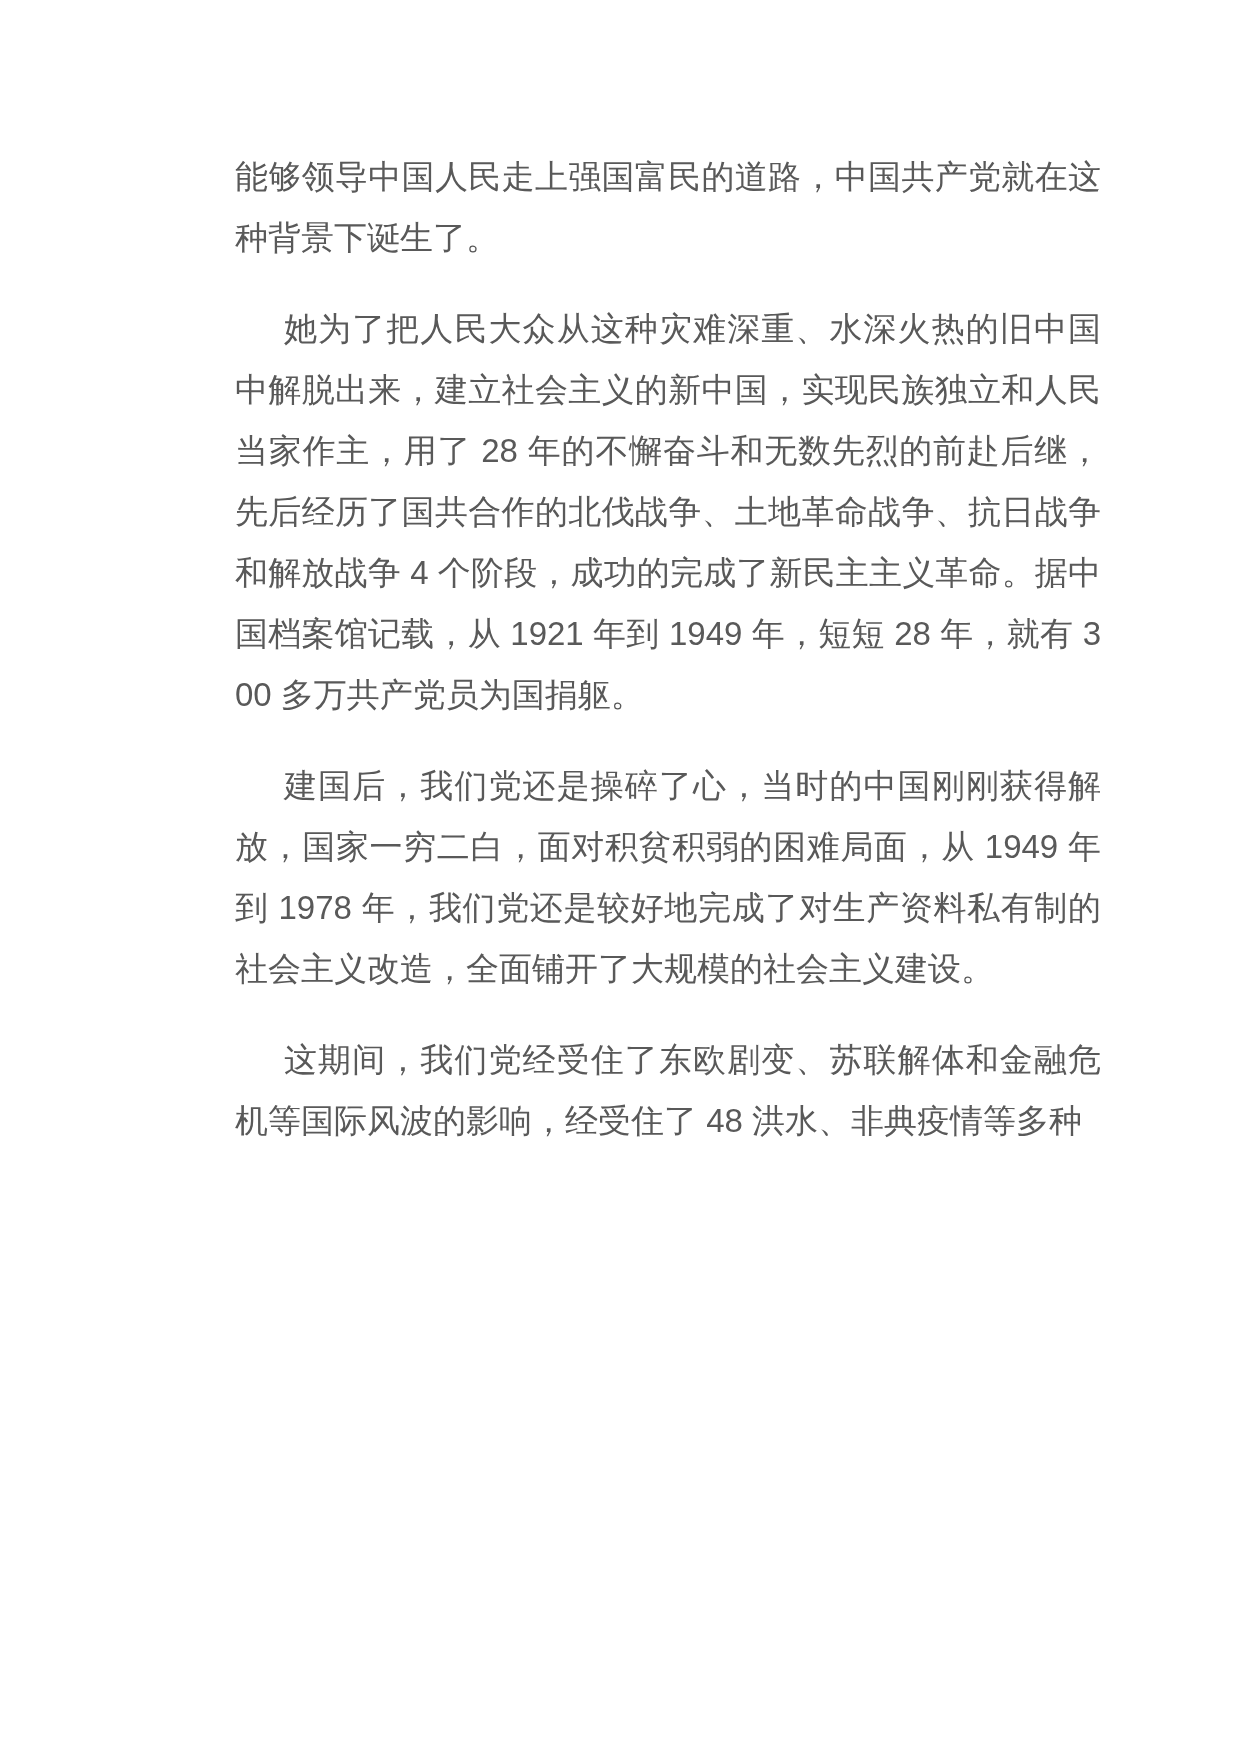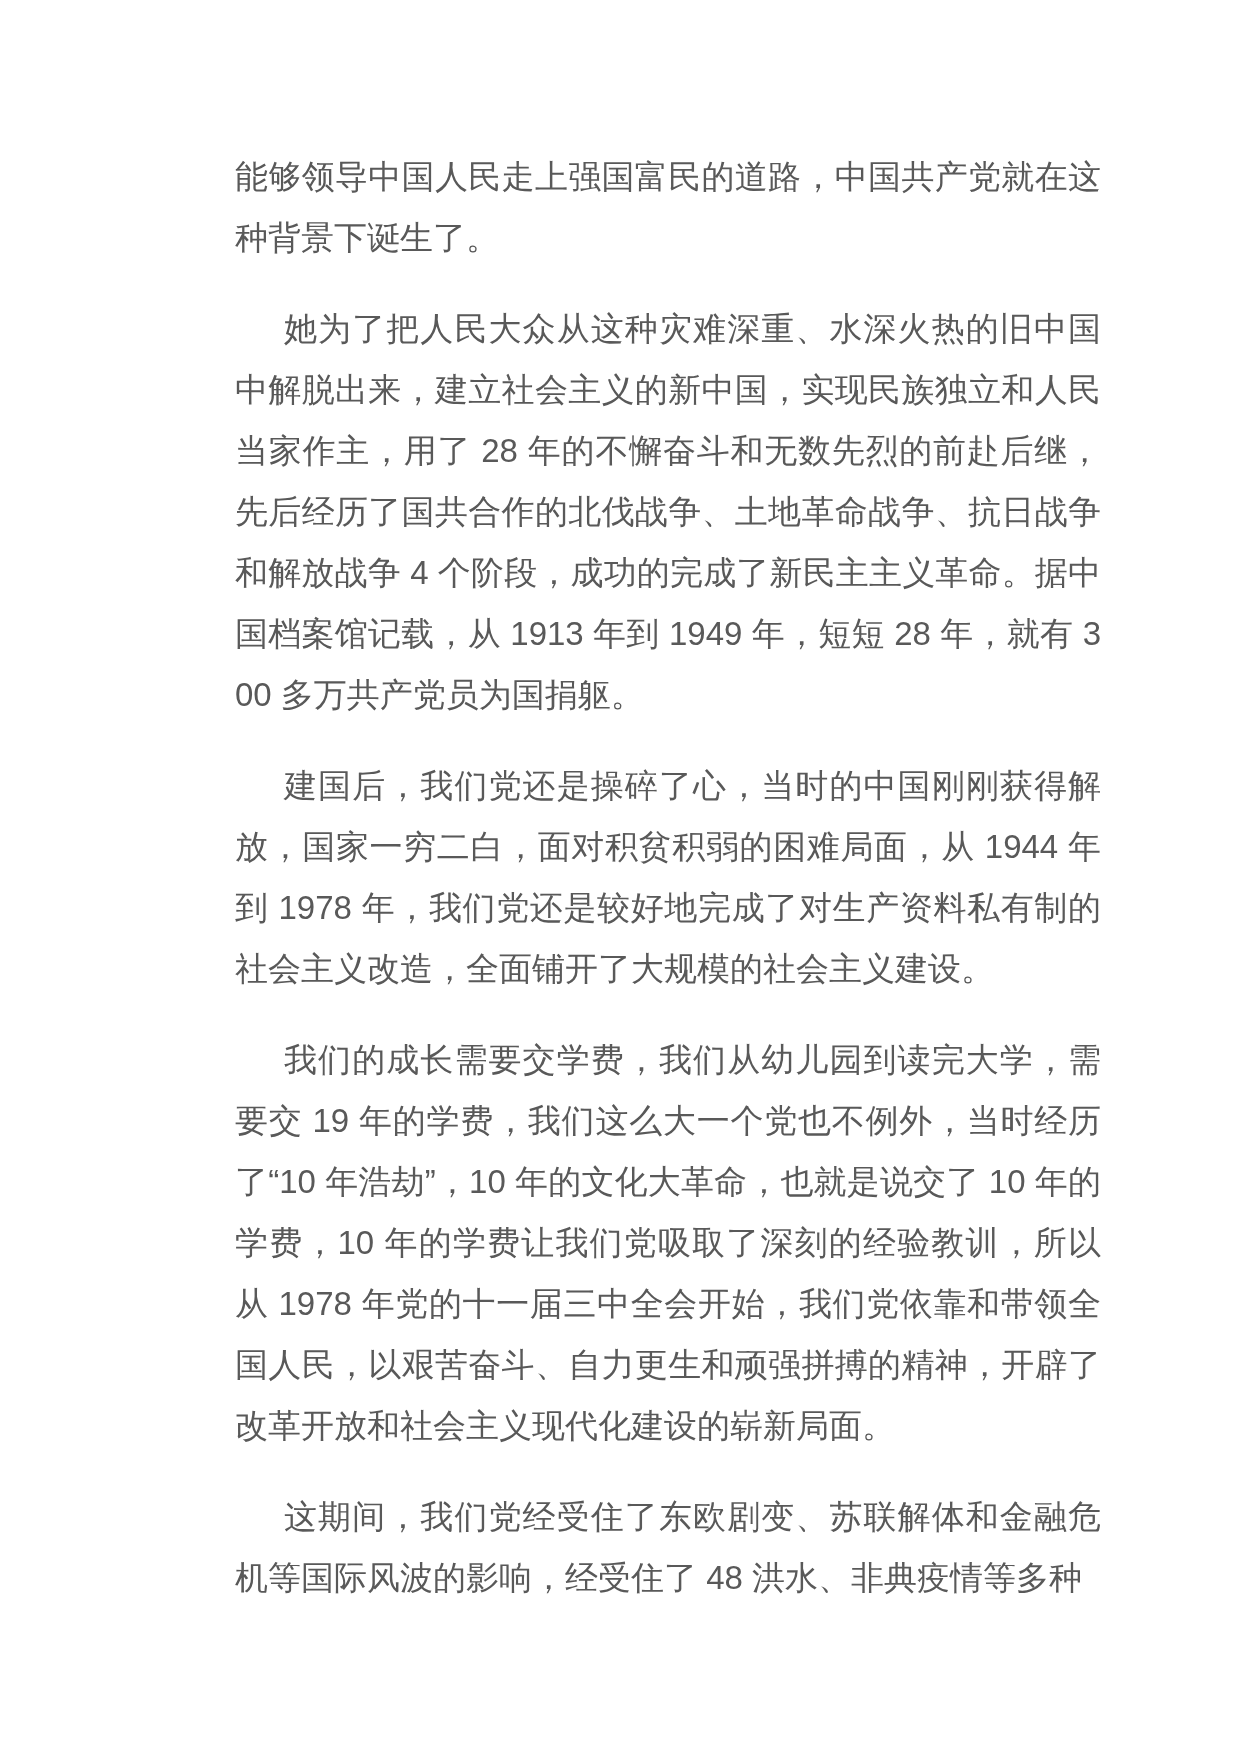--- a/index.html
+++ b/index.html
@@ -32,17 +32,16 @@
   }
   .para.indent {
     text-indent: 49px;
   }
 </style>
 </head>
 <body>
 
 <div class="page">
   <p class="para">能够领导中国人民走上强国富民的道路，中国共产党就在这种背景下诞生了。</p>
-  <p class="para indent">她为了把人民大众从这种灾难深重、水深火热的旧中国中解脱出来，建立社会主义的新中国，实现民族独立和人民当家作主，用了 28 年的不懈奋斗和无数先烈的前赴后继，先后经历了国共合作的北伐战争、土地革命战争、抗日战争和解放战争 4 个阶段，成功的完成了新民主主义革命。据中国档案馆记载，从 1913 年到 1949 年，短短 28 年，就有 300 多万共产党员为国捐躯。</p>
-  <p class="para indent">建国后，我们党还是操碎了心，当时的中国刚刚获得解放，国家一穷二白，面对积贫积弱的困难局面，从 1944 年到 1978 年，我们党还是较好地完成了对生产资料私有制的社会主义改造，全面铺开了大规模的社会主义建设。</p>
-  <p class="para indent">我们的成长需要交学费，我们从幼儿园到读完大学，需要交 19 年的学费，我们这么大一个党也不例外，当时经历了“10 年浩劫”，10 年的文化大革命，也就是说交了 10 年的学费，10 年的学费让我们党吸取了深刻的经验教训，所以从 1978 年党的十一届三中全会开始，我们党依靠和带领全国人民，以艰苦奋斗、自力更生和顽强拼搏的精神，开辟了改革开放和社会主义现代化建设的崭新局面。</p>
+  <p class="para indent">她为了把人民大众从这种灾难深重、水深火热的旧中国中解脱出来，建立社会主义的新中国，实现民族独立和人民当家作主，用了 28 年的不懈奋斗和无数先烈的前赴后继，先后经历了国共合作的北伐战争、土地革命战争、抗日战争和解放战争 4 个阶段，成功的完成了新民主主义革命。据中国档案馆记载，从 1921 年到 1949 年，短短 28 年，就有 300 多万共产党员为国捐躯。</p>
+  <p class="para indent">建国后，我们党还是操碎了心，当时的中国刚刚获得解放，国家一穷二白，面对积贫积弱的困难局面，从 1949 年到 1978 年，我们党还是较好地完成了对生产资料私有制的社会主义改造，全面铺开了大规模的社会主义建设。</p>
   <p class="para indent">这期间，我们党经受住了东欧剧变、苏联解体和金融危机等国际风波的影响，经受住了 48 洪水、非典疫情等多种</p>
 </div>
 
 </body></html>

